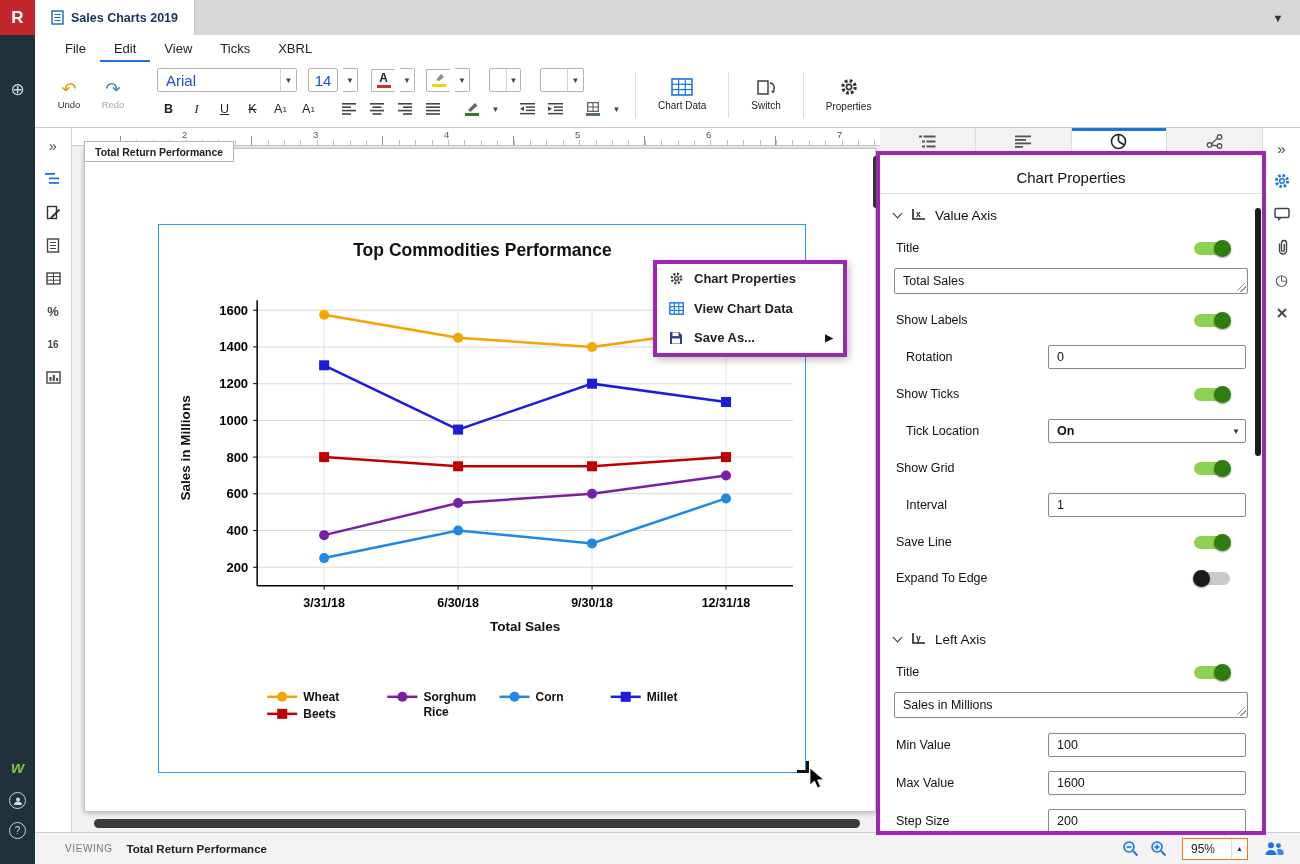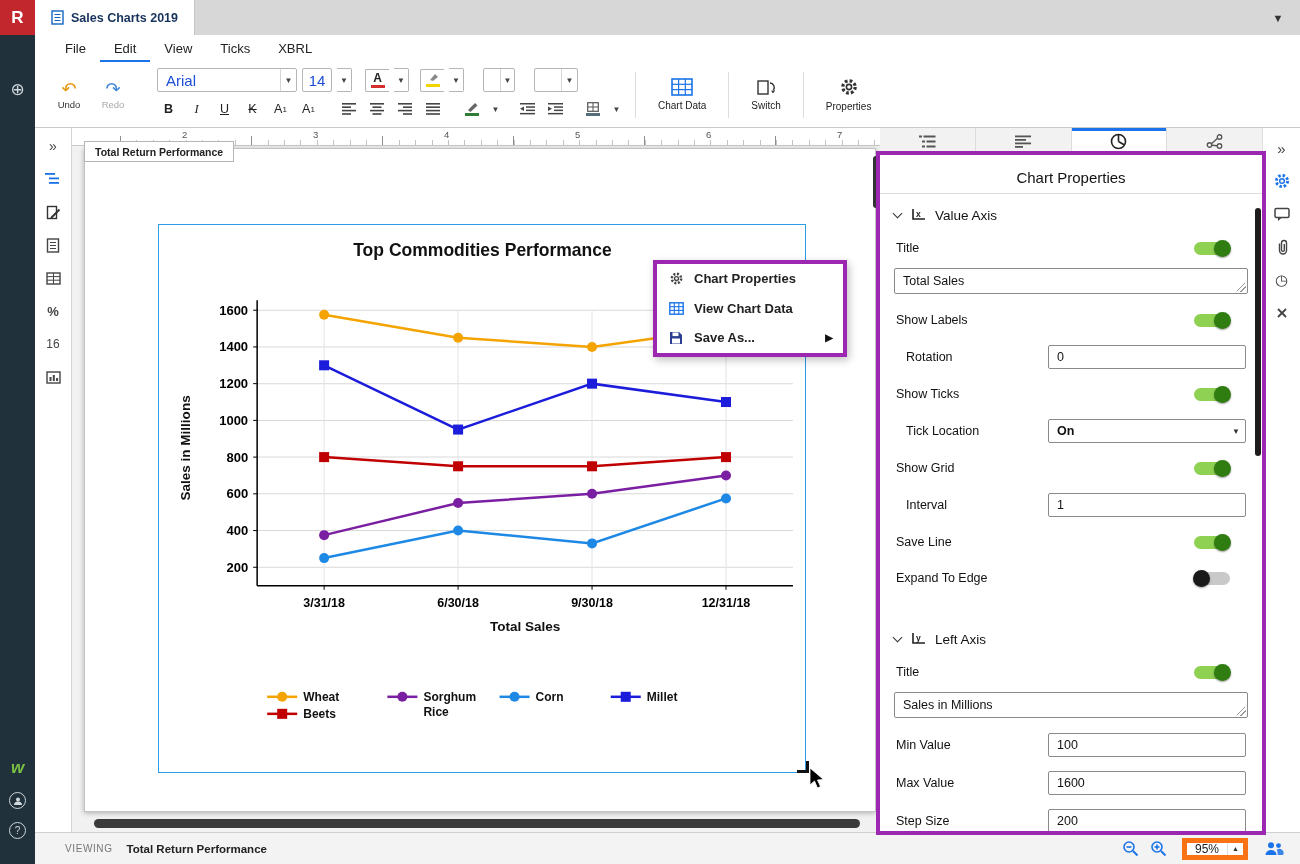--- a/index.html
+++ b/index.html
@@ -99,21 +99,21 @@
   
   #rightstrip{left:1262px;top:128px;width:38px;height:704px;background:#fff;border-left:1px solid #ddd;display:flex;flex-direction:column;align-items:center;padding-top:10px;gap:13px}
   #rightstrip .rsi{width:20px;height:20px;display:flex;align-items:center;justify-content:center;color:#444;font-size:15px}
 
   
   #statusbar{left:35px;top:832px;width:1265px;height:32px;background:#f3f3f3;border-top:1px solid #d0d0d0;display:flex;align-items:center;padding:0 14px 0 30px}
   .viewing{font-size:10px;letter-spacing:.6px;color:#777;margin-right:14px}
   .doc-name{font-size:11.5px;font-weight:700;color:#222}
   .sb-fill{flex:1}
   .zoombtn{width:24px;height:22px;display:flex;align-items:center;justify-content:center;margin-left:4px}
-  .zoombox{width:66px;height:22px;background:#fff;border:5px solid #f97316;display:flex;align-items:stretch;margin:0 10px 0 12px}
+  .zoombox{width:66px;height:22px;background:#fff;border:1px solid #f97316;display:flex;align-items:stretch;margin:0 10px 0 12px}
   .zoombox .zval{flex:1;display:flex;align-items:center;padding-left:8px;font-size:12px;color:#222}
   .zoombox .zdd{width:16px;display:flex;align-items:center;justify-content:center;border-left:1px solid #ddd;font-size:7px;color:#333}
 
   
   .vbar1{left:873px;top:156px;width:7px;height:52px;background:#333;border-radius:3px;z-index:40}
   .vbar2{left:1255px;top:208px;width:6px;height:248px;background:#1c1c1c;border-radius:3px;z-index:101}
 
   
   .purple-panel{left:876px;top:151px;width:390px;height:684px;border:4px solid #9c27b0;z-index:100;pointer-events:none}
   .ctx-wrap{left:653px;top:260px;width:194px;height:97px;border:4px solid #9c27b0;background:#fff;z-index:90;box-shadow:2px 3px 8px rgba(0,0,0,.25)}
@@ -172,21 +172,21 @@
         <span class="arr">↷</span>
         <span class="lbl">Redo</span>
       </div>
   </div>
   <div class="rows">
     <div class="trow">
       <div class="combo" style="width:140px">
           <span class="val" style="flex:1">Arial</span>
           <span class="dd">▼</span>
         </div>
-      <div class="combo" style="width:30px;">
+      <div class="combo" style="width:30px;margin-left:6px">
           <span class="val" style="flex:1;justify-content:center;padding:0">14</span>
         </div>
       <div class="dd-solo">▼</div>
       <div class="colorbtn" style="margin-left:8px">
           <span style="line-height:11px">A</span>
           <span class="bar" style="background:#d32f2f"></span>
         </div>
       <div class="dd-solo">▼</div>
       <div class="colorbtn" style="margin-left:6px">
         <svg width="13" height="10" viewBox="0 0 13 10">
@@ -354,21 +354,21 @@
     </div>
   <div class="lsi">
       <svg width="15" height="13" viewBox="0 0 15 13">
         <rect x="1" y="1" width="13" height="11" fill="none" stroke="#444" stroke-width="1.4"></rect>
         <line x1="1" y1="4.6" x2="14" y2="4.6" stroke="#444"></line>
         <line x1="1" y1="8.2" x2="14" y2="8.2" stroke="#444"></line>
         <line x1="7.5" y1="1" x2="7.5" y2="12" stroke="#444"></line>
       </svg>
     </div>
   <div class="lsi" style="font-size:13px;font-weight:bold">%</div>
-  <div class="lsi" style="font-size:12px;font-weight:normal">16</div>
+  <div class="lsi" style="font-size:10px;font-weight:bold">16</div>
   <div class="lsi">
       <svg width="15" height="13" viewBox="0 0 15 13">
         <rect x="1" y="1" width="13" height="11" fill="none" stroke="#444" stroke-width="1.4"></rect>
         <rect x="3.5" y="6" width="2" height="4" fill="#444"></rect>
         <rect x="6.8" y="4" width="2" height="6" fill="#444"></rect>
         <rect x="10.1" y="7" width="2" height="3" fill="#444"></rect>
       </svg>
     </div>
 </div>
 

